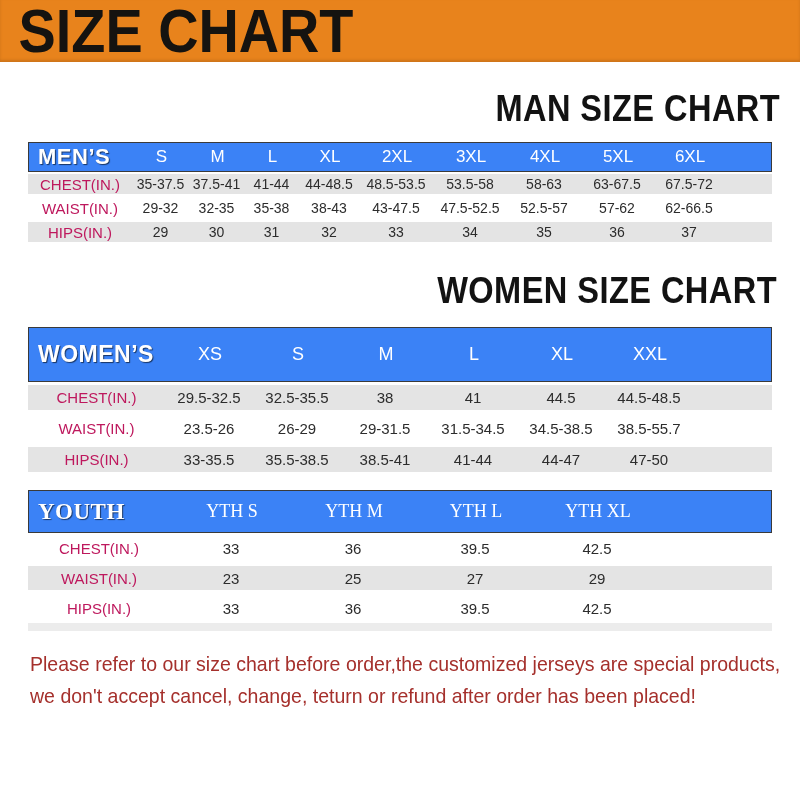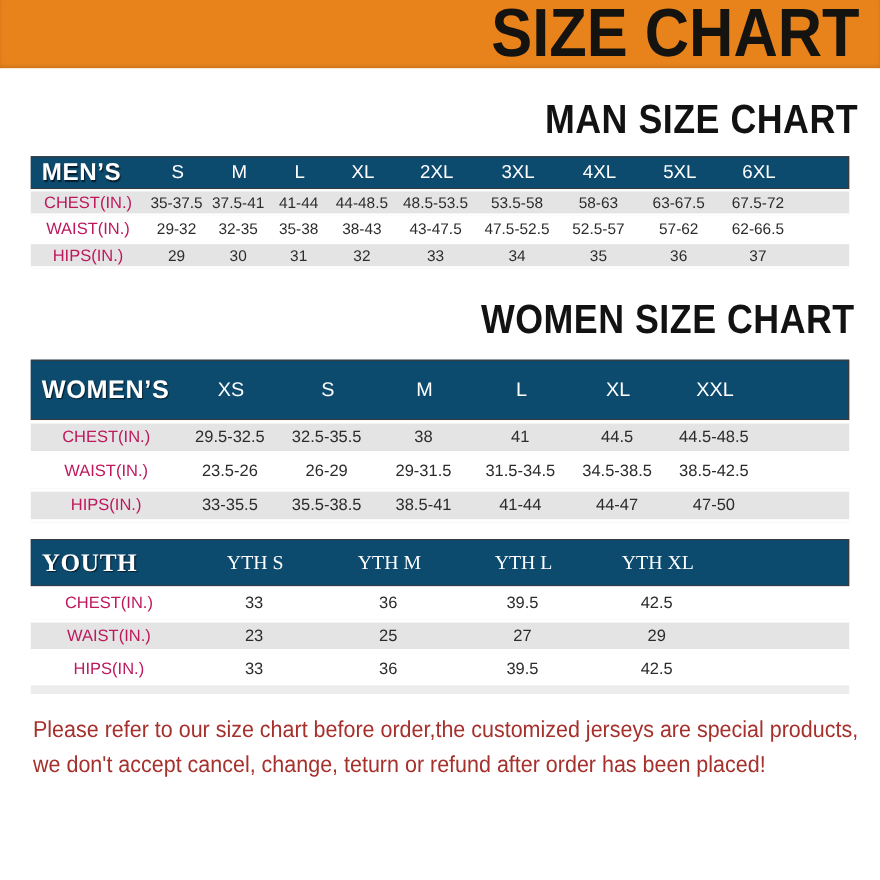--- a/index.html
+++ b/index.html
@@ -6,21 +6,21 @@
   html, body {
     width:800px; height:800px;
     background:#ffffff;
     font-family:"Liberation Sans", sans-serif;
     overflow:hidden;
   }
   
   .banner {
     height:62px;
     background:#E8831C;
-    display:flex; align-items:center; justify-content:flex-end;
+    display:flex; align-items:center; justify-content:flex-start;
     box-shadow: inset 0 -2px 3px rgba(0,0,0,0.12);
   }
   .banner-text {
     font-size:62px; font-weight:bold; color:#151310;
     line-height:1; transform:scaleX(0.9); letter-spacing:0px;
     white-space:nowrap;
   }
   
   .section-heading {
     text-align:right; color:#121212; line-height:1;
@@ -37,21 +37,21 @@
   .size-table { width:744px; margin:0 auto; }
   .sec-men  .size-table { margin-top:15px; }
   .sec-women .size-table { margin-top:18px; }
   .sec-youth .size-table { margin-top:15px; }
 
   .grid-men   { display:grid; grid-template-columns:104px 57px 55px 55px 60px 74px 74px 74px 72px 72px 1fr; align-items:center; }
   .grid-women { display:grid; grid-template-columns:137px 88px 88px 88px 88px 88px 88px 1fr; align-items:center; }
   .grid-youth { display:grid; grid-template-columns:142px 122px 122px 122px 122px 1fr; align-items:center; }
 
   .thead {
-    background:#0c4a6e; color:#ffffff;
+    background:#3b82f6; color:#ffffff;
     border:1px solid #3a3a3a;
   }
   .sec-men   .thead { height:30px; }
   .sec-women .thead { height:55px; }
   .sec-youth .thead { height:43px;font-family:Liberation Serif, serif; }
 
   .corner {
     font-weight:bold; padding-left:9px; letter-spacing:0.5px;
     text-shadow:1px 1px 1px rgba(0,0,0,0.6);
     white-space:nowrap;
@@ -177,21 +177,21 @@
         <span class="cell">44.5</span>
         <span class="cell">44.5-48.5</span>
       </div>
       <div class="trow grid-women">
         <span class="rlabel">WAIST(IN.)</span>
         <span class="cell">23.5-26</span>
         <span class="cell">26-29</span>
         <span class="cell">29-31.5</span>
         <span class="cell">31.5-34.5</span>
         <span class="cell">34.5-38.5</span>
-        <span class="cell">38.5-42.5</span>
+        <span class="cell">38.5-55.7</span>
       </div>
       <div class="trow grid-women shaded">
         <span class="rlabel">HIPS(IN.)</span>
         <span class="cell">33-35.5</span>
         <span class="cell">35.5-38.5</span>
         <span class="cell">38.5-41</span>
         <span class="cell">41-44</span>
         <span class="cell">44-47</span>
         <span class="cell">47-50</span>
       </div>

